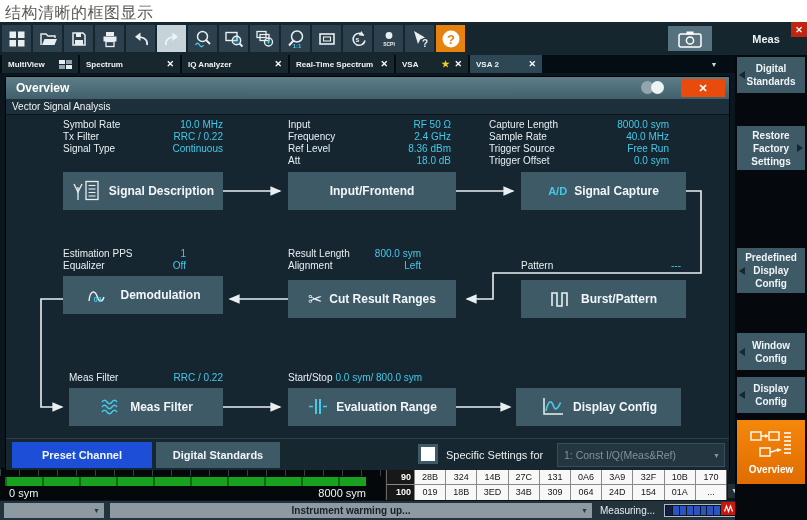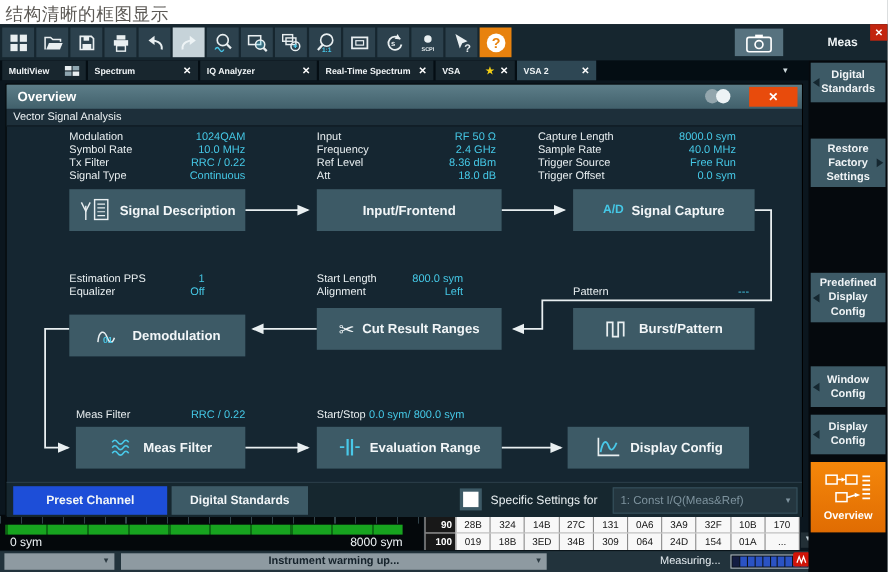--- a/index.html
+++ b/index.html
@@ -280,21 +280,21 @@
         <div class="hcell">01A</div>
         <div class="hcell">...</div>
       </div>
     </div>
     <div class="tbl-caret">▼</div>
 
     <div class="statusbar">
       <div class="sb-dd" style="left:4px;width:100px">
         <span class="sb-caret">▼</span>
       </div>
-      <div class="sb-dd" style="left:110px;width:387px">
+      <div class="sb-dd" style="left:110px;width:482px">
         <span>Instrument warming up...</span>
         <span class="sb-caret">▼</span>
       </div>
       <div class="sb-measuring">Measuring...</div>
       <div class="sb-progress">
         <i class="dark"></i>
           <i></i>
           <i></i>
           <i></i>
           <i></i>
@@ -336,24 +336,20 @@
         <path d="M450 114H507" stroke="#e9eff1" stroke-width="1.6" fill="none" marker-end="url(#arw)"></path>
         <path d="M680 114h15v82H487v26h-26" stroke="#e9eff1" stroke-width="1.6" fill="none" marker-end="url(#arw)"></path>
         <path d="M282 222h-58" stroke="#e9eff1" stroke-width="1.6" fill="none" marker-end="url(#arw)"></path>
         <path d="M57 222H35v108h21" stroke="#e9eff1" stroke-width="1.6" fill="none" marker-end="url(#arw)"></path>
         <path d="M217 330h57" stroke="#e9eff1" stroke-width="1.6" fill="none" marker-end="url(#arw)"></path>
         <path d="M450 330h54" stroke="#e9eff1" stroke-width="1.6" fill="none" marker-end="url(#arw)"></path>
       </svg>
 
       <div class="pgroup" style="left:57px;top:42px;width:160px">
         <div class="prow">
-            <span class="plabel">Modulation</span>
-            <span class="pvalue">1024QAM</span>
-          </div>
-        <div class="prow">
             <span class="plabel">Symbol Rate</span>
             <span class="pvalue">10.0 MHz</span>
           </div>
         <div class="prow">
             <span class="plabel">Tx Filter</span>
             <span class="pvalue">RRC / 0.22</span>
           </div>
         <div class="prow">
             <span class="plabel">Signal Type</span>
             <span class="pvalue">Continuous</span>
@@ -400,21 +396,21 @@
             <span class="plabel">Estimation PPS</span>
             <span class="pvalue">1</span>
           </div>
         <div class="prow">
             <span class="plabel">Equalizer</span>
             <span class="pvalue">Off</span>
           </div>
       </div>
       <div class="pgroup" style="left:282px;top:171px;width:133px">
         <div class="prow">
-            <span class="plabel">Start Length</span>
+            <span class="plabel">Result Length</span>
             <span class="pvalue">800.0 sym</span>
           </div>
         <div class="prow">
             <span class="plabel">Alignment</span>
             <span class="pvalue">Left</span>
           </div>
       </div>
       <div class="pgroup" style="left:515px;top:183px;width:160px">
         <div class="prow">
             <span class="plabel">Pattern</span>
@@ -446,21 +442,21 @@
         </svg>
         <span>Signal Description</span>
       </div>
       <div class="block" style="left:282px;top:95px;width:168px">
         <span>Input/Frontend</span>
       </div>
       <div class="block" style="left:515px;top:95px;width:165px">
         <span class="ad">A/D</span>
         <span>Signal Capture</span>
       </div>
-      <div class="block" style="left:57px;top:209px;width:160px">
+      <div class="block" style="left:57px;top:199px;width:160px">
         <svg width="28" height="24">
           <path d="M3 18c1-11 6-11 8-5s5 7 7 1" fill="none" stroke="#e9eff1" stroke-width="1.4"></path>
           <text x="12" y="19" font-size="8" font-weight="bold" fill="#49c8e8" text-anchor="middle">01</text>
         </svg>
         <span>Demodulation</span>
       </div>
       <div class="block" style="left:282px;top:203px;width:168px">
         <span class="scis">✂</span>
         <span>Cut Result Ranges</span>
       </div>

